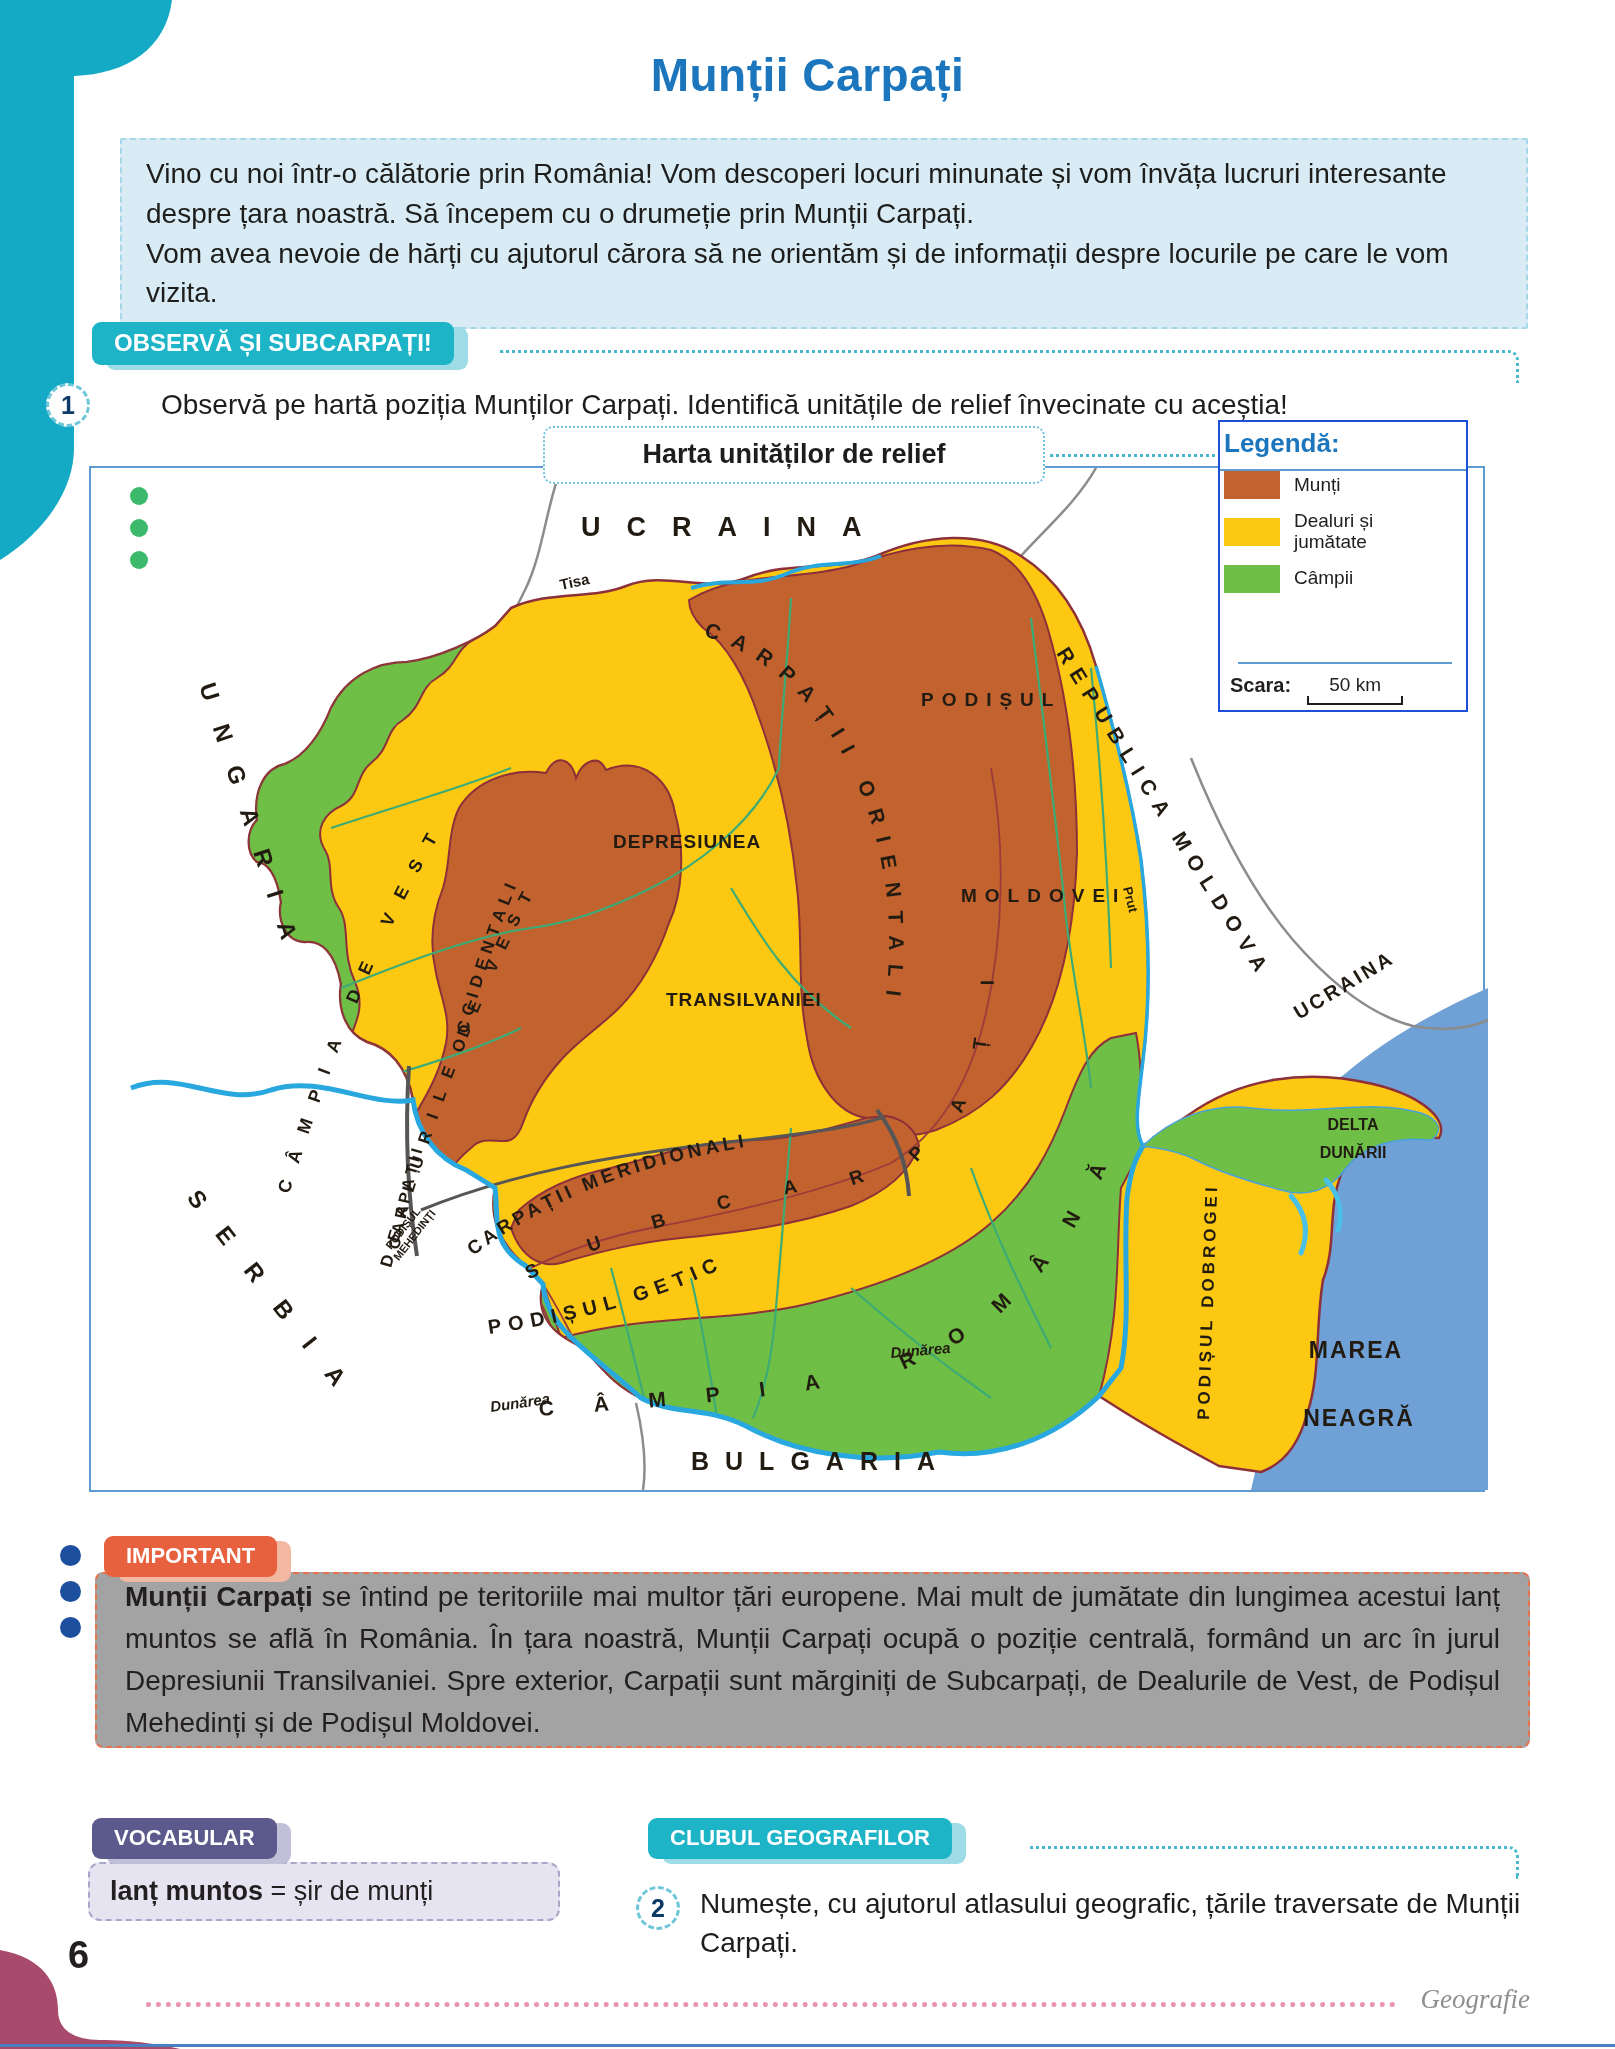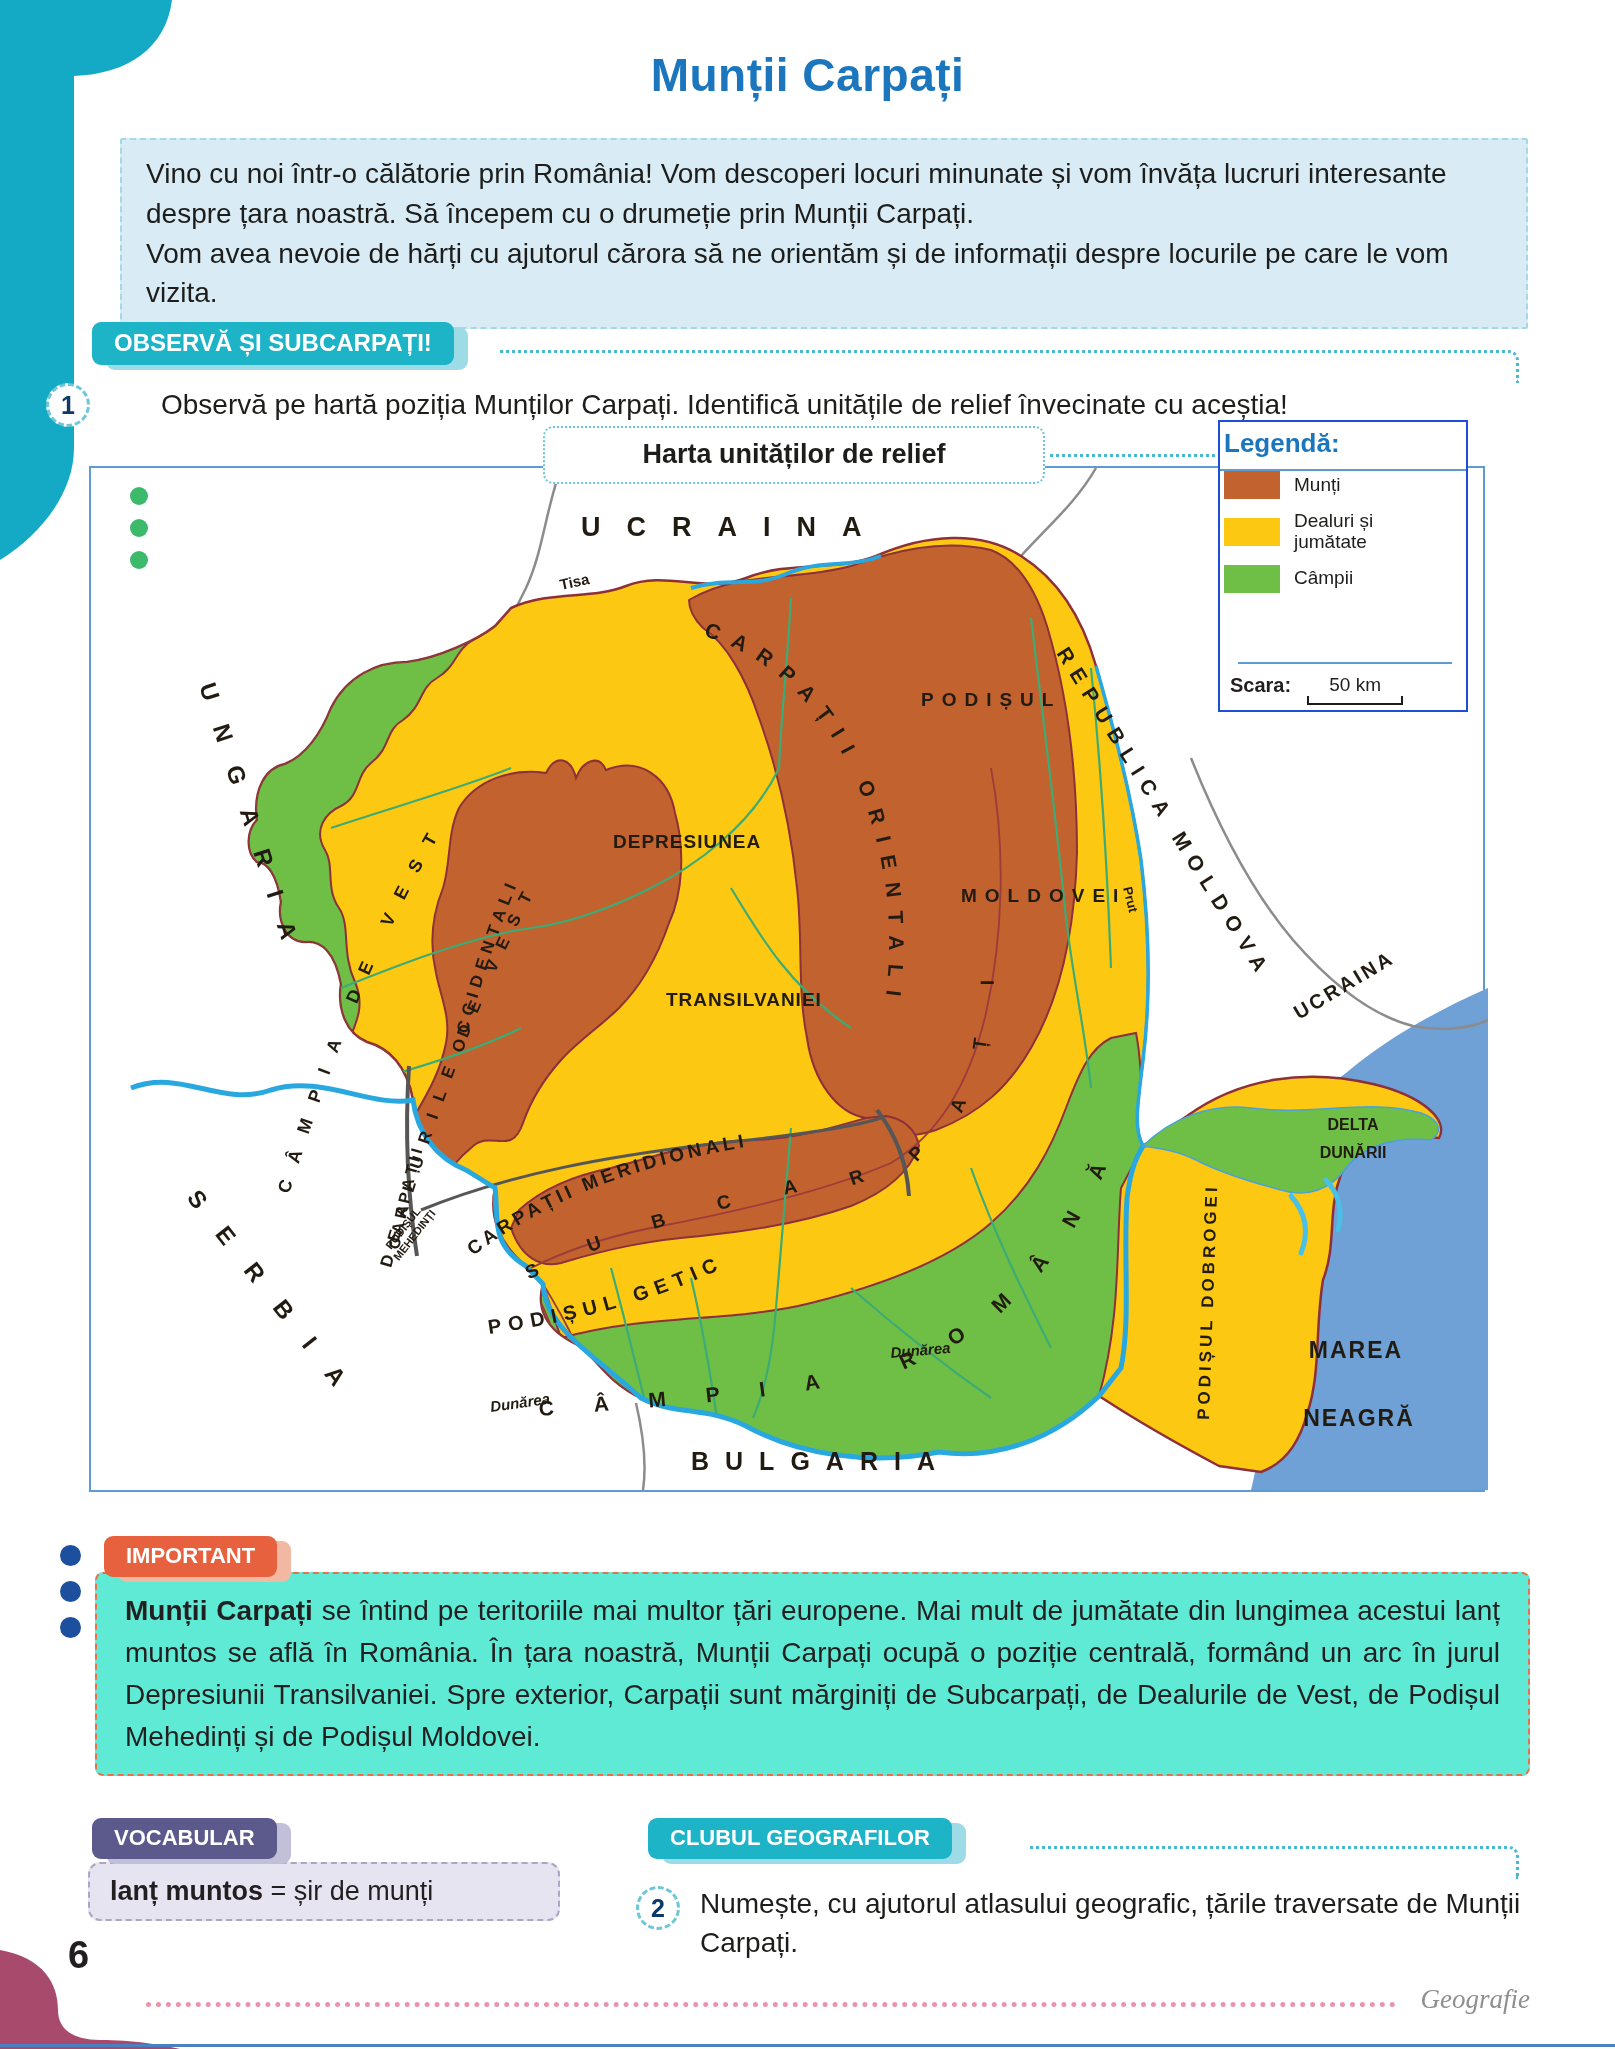--- a/index.html
+++ b/index.html
@@ -55,22 +55,22 @@
   #lg-scale-label{font-size:20px;font-weight:bold;}
   #lg-bar{margin-left:16px;text-align:center;}
   #lg-bar .km{font-size:19px;}
   #lg-bar .bar{width:92px;height:7px;border-bottom:2px solid #1d1d1b;
       border-left:2px solid #1d1d1b;border-right:2px solid #1d1d1b;}
 
   svg text{font-family:"Liberation Sans",sans-serif;font-weight:bold;fill:#221b12;}
 
   
   #important-box{left:95px;top:1572px;width:1435px;box-sizing:border-box;
-      background:#5eead4;border:2px dashed #e8714d;border-radius:8px;
-      padding:16px 28px;font-size:28px;line-height:1.5;text-align:justify;}
+      background:#a3a3a3;border:2px dashed #e8714d;border-radius:8px;
+      padding:2px 28px;font-size:28px;line-height:1.5;text-align:justify;}
   .blue-dot{width:21px;height:21px;border-radius:50%;background:#1d4f9f;}
 
   
   #vocab-box{left:88px;top:1862px;width:472px;box-sizing:border-box;
       background:#e6e4f0;border:2px dashed #a9a6c9;border-radius:12px;
       padding:12px 20px;font-size:27px;}
 
   #club-task{left:700px;top:1884px;width:830px;}
 
   #page-number{left:68px;top:1934px;font-size:38px;font-weight:bold;}

